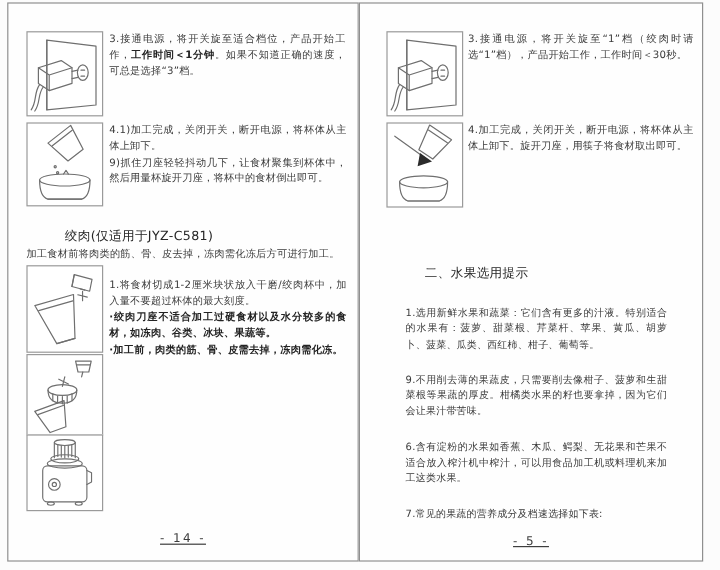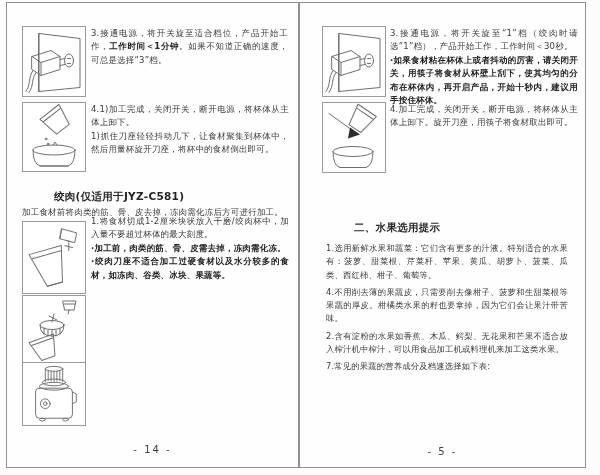--- a/index.html
+++ b/index.html
@@ -20,26 +20,26 @@
     position:absolute;border:1px solid #9a9a9a;background:#fff;
     box-sizing:border-box;display:flex;align-items:center;justify-content:center;
   }
   .imgbox svg{display:block;width:100%;height:100%;}
   .txt{
     position:absolute;font-size:8.5px;line-height:13.4px;color:#3a3a3a;
     text-align:justify;letter-spacing:.2px;word-break:break-all;
   }
   .blk{display:block;}
   .b{font-weight:bold;color:#232323;}
-  .sec-title{position:absolute;font-weight:bold;font-size:10.5px;color:#262626;letter-spacing:.3px;padding-left:32px;}
-  .tips p{margin:4px;padding:0;}
+  .sec-title{position:absolute;font-weight:normal;font-size:10.5px;color:#262626;letter-spacing:.3px;padding-left:32px;}
+  .tips p{margin:16px;padding:0;}
   .tips{font-size:8.3px;line-height:13.3px;}
   .footer{
     position:absolute;left:0;width:100%;text-align:center;
-    font-size:10px;color:#3d3d3d;letter-spacing:2px;
+    font-size:10px;color:#3d3d3d;letter-spacing:2px;text-decoration:underline;
   }
   .lineart{stroke:#6f6f6f;fill:none;stroke-width:1;stroke-linecap:round;stroke-linejoin:round;}
   .lineart .fillDark{fill:#2b2b2b;stroke:none;}
 </style>
 </head>
 <body>
 
 <div class="stage">
 
   <div class="page page-left">
@@ -70,42 +70,42 @@
         <circle cx="23" cy="36" r="0.9"></circle>
         <circle cx="25" cy="41" r="0.9"></circle>
         <path d="M30 42 l2 -3 l2 3"></path>
         <ellipse cx="31" cy="47" rx="21" ry="5"></ellipse>
         <path d="M10 47 Q10 61 17 63 L45 63 Q52 61 52 47"></path>
         <path d="M17 63 L45 63"></path>
       </svg>
     </div>
     <div class="txt" style="left:84px;top:100px;width:198px">
       <span class="blk">4.1)加工完成，关闭开关，断开电源，将杯体从主体上卸下。</span>
-      <span class="blk">1)抓住刀座轻轻抖动几下，让食材聚集到杯体中，然后用量杯旋开刀座，将杯中的食材倒出即可。</span>
+      <span class="blk">9)抓住刀座轻轻抖动几下，让食材聚集到杯体中，然后用量杯旋开刀座，将杯中的食材倒出即可。</span>
     </div>
 
     <div class="sec-title" style="left:15px;top:187px">绞肉(仅适用于JYZ-C581)</div>
     <div class="txt" style="left:15px;top:203px;width:264px">加工食材前将肉类的筋、骨、皮去掉，冻肉需化冻后方可进行加工。</div>
 
     <div class="imgbox" style="left:15px;top:218px;width:64px;height:73px">
       <svg viewBox="0 0 62 72" class="lineart">
         <path d="M39 7 L54 11 L52 21 L37 17 Z"></path>
         <path d="M39 7 L37 17 M44 19 l4 1"></path>
         <path d="M42 24 l8 2 M46 21 l0 8"></path>
         <g transform="rotate(-16 26 46)">
           <path d="M10 28 L44 28 L35 64 L19 64 Z"></path>
           <path d="M12 33 L42 33"></path>
           <path d="M19 64 L35 64"></path>
         </g>
       </svg>
     </div>
-    <div class="txt" style="left:84px;top:212px;width:198px">
+    <div class="txt" style="left:84px;top:229px;width:198px">
       <span class="blk">1.将食材切成1-2厘米块状放入干磨/绞肉杯中，加入量不要超过杯体的最大刻度。</span>
+      <span class="blk b">·绞肉刀座不适合加工过硬食材以及水分较多的食材，如冻肉、谷类、冰块、果蔬等。</span>
       <span class="blk b">·加工前，肉类的筋、骨、皮需去掉，冻肉需化冻。</span>
-      <span class="blk b">·绞肉刀座不适合加工过硬食材以及水分较多的食材，如冻肉、谷类、冰块、果蔬等。</span>
     </div>
 
     <div class="imgbox" style="left:15px;top:292px;width:64px;height:68px">
       <svg viewBox="0 0 62 66" class="lineart">
         <path d="M40 5 L53 5 L51 14 L42 14 Z"></path>
         <path d="M41 8 L52 8 M46 14 l-1 4"></path>
         <path d="M26 20 l8 4 M31 18 l-2 8"></path>
         <ellipse cx="29" cy="29" rx="12" ry="4.5"></ellipse>
         <path d="M17 29 Q17 40 29 40 Q41 40 41 29"></path>
         <path d="M21 32 l0 6 M25 34 l0 6 M29 34.5 l0 6 M33 34 l0 6 M37 32 l0 6"></path>
@@ -145,21 +145,20 @@
         <path d="M44.5 31 l3 0 M44.5 36 l3 0"></path>
         <path d="M9 29 L28 23 L37 29 L37 42 L18 48 L9 42 Z"></path>
         <path d="M9 29 L18 35 L37 29 M18 35 L18 48"></path>
         <path d="M37 32 L42 31 M37 38 L42 37"></path>
         <path d="M10 43 C 5 50, 8 57, 3 64"></path>
         <path d="M13 45 C 8 52, 11 58, 6 65"></path>
       </svg>
     </div>
     <div class="txt" style="left:90px;top:24px;width:188px">
       <span class="blk">3.接通电源，将开关旋至“1”档（绞肉时请选“1”档），产品开始工作，工作时间＜30秒。</span>
-      <span class="blk b">·如果食材粘在杯体上或者抖动的厉害，请关闭开关，用筷子将食材从杯壁上刮下，使其均匀的分布在杯体内，再开启产品，开始十秒内，建议用手按住杯体。</span>
     </div>
 
     <div class="imgbox" style="left:22px;top:99px;width:64px;height:71px">
       <svg viewBox="0 0 62 68" class="lineart">
         <g transform="rotate(34 38 16)">
           <path d="M27 5 L49 5 L45 27 L31 27 Z"></path>
           <path d="M28.5 9 L47.5 9"></path>
         </g>
         <path d="M6 10 L31 28"></path>
         <polygon class="fillDark" points="27,24 37,31 25,35"></polygon>
@@ -167,21 +166,21 @@
         <path d="M10 48 Q10 62 17 64 L43 64 Q50 62 50 48"></path>
         <path d="M17 64 L43 64"></path>
       </svg>
     </div>
     <div class="txt" style="left:90px;top:100px;width:188px">4.加工完成，关闭开关，断开电源，将杯体从主体上卸下。旋开刀座，用筷子将食材取出即可。</div>
 
     <div class="sec-title" style="left:22px;top:218px">二、水果选用提示</div>
 
     <div class="txt tips" style="left:22px;top:235px;width:250px">
       <p>1.选用新鲜水果和蔬菜：它们含有更多的汁液。特别适合的水果有：菠萝、甜菜根、芹菜杆、苹果、黄瓜、胡萝卜、菠菜、瓜类、西红柿、柑子、葡萄等。</p>
-      <p>4.不用削去薄的果蔬皮，只需要削去像柑子、菠萝和生甜菜根等果蔬的厚皮。柑橘类水果的籽也要拿掉，因为它们会让果汁带苦味。</p>
-      <p>2.含有淀粉的水果如香蕉、木瓜、鳄梨、无花果和芒果不适合放入榨汁机中榨汁，可以用食品加工机或料理机来加工这类水果。</p>
+      <p>9.不用削去薄的果蔬皮，只需要削去像柑子、菠萝和生甜菜根等果蔬的厚皮。柑橘类水果的籽也要拿掉，因为它们会让果汁带苦味。</p>
+      <p>6.含有淀粉的水果如香蕉、木瓜、鳄梨、无花果和芒果不适合放入榨汁机中榨汁，可以用食品加工机或料理机来加工这类水果。</p>
       <p>7.常见的果蔬的营养成分及档速选择如下表:</p>
     </div>
 
     <div class="footer" style="top:443px">- 5 -</div>
   </div>
 
 </div>
 
 </body></html>

